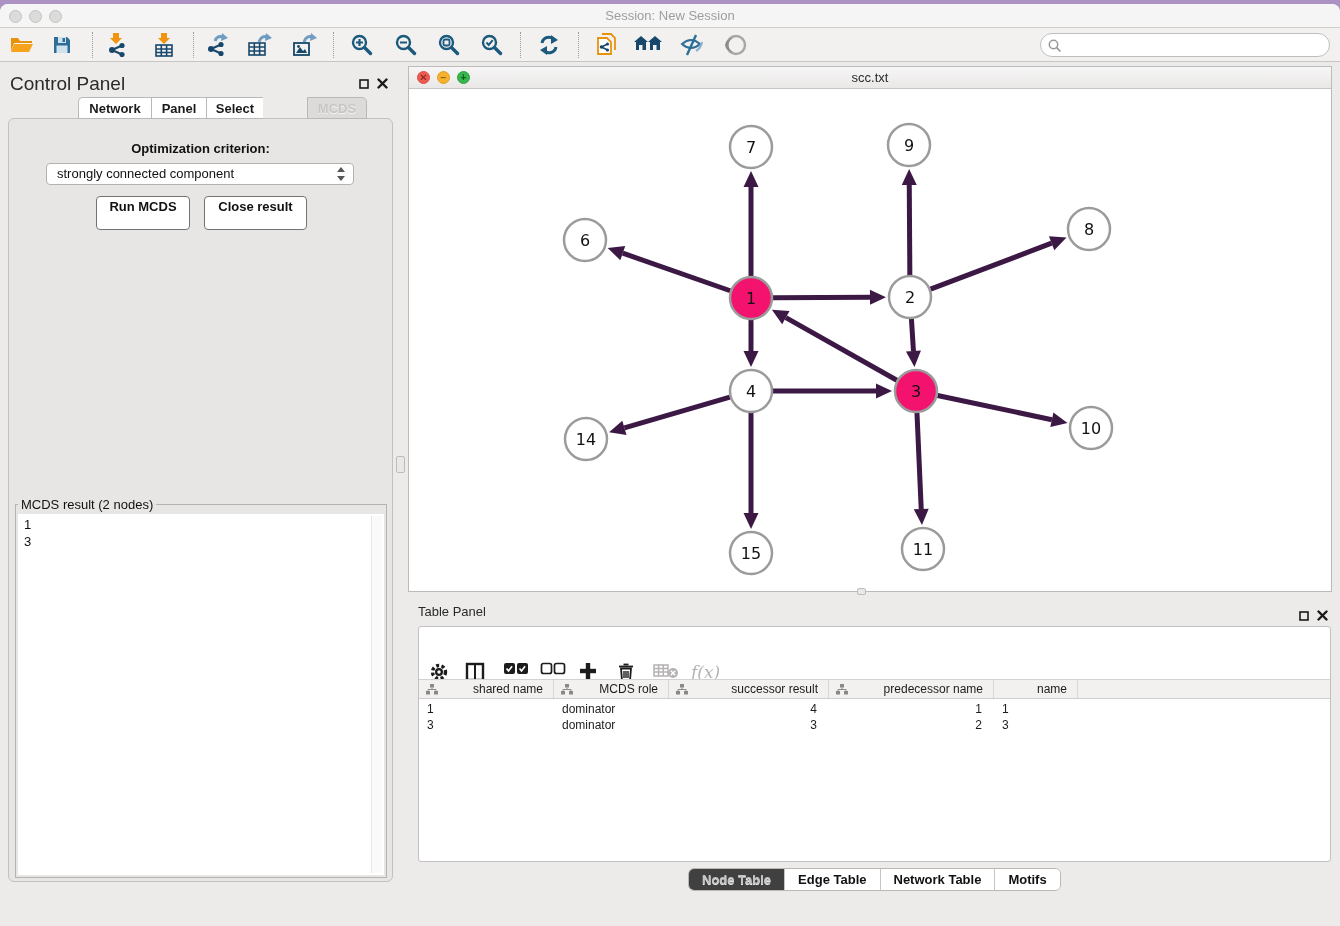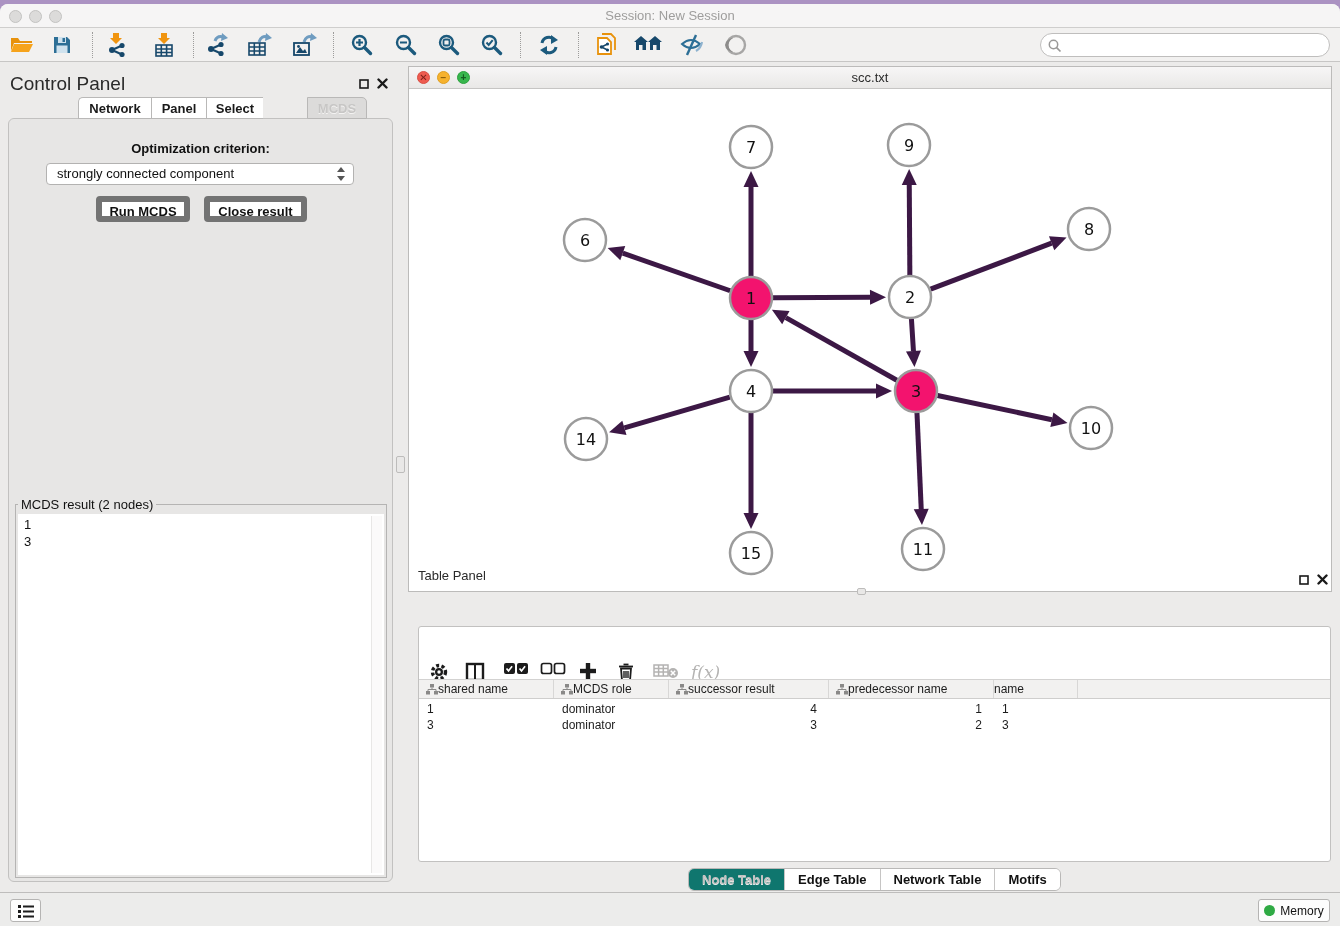--- a/index.html
+++ b/index.html
@@ -28,56 +28,56 @@
   .cp-tab { height:22px; border:1px solid #b9b8b7; border-right:none; background:#fff; font-size:13px; font-weight:bold; color:#1a1a1a; display:flex; align-items:center; justify-content:center; }
   .cp-tab:first-child { border-radius:5px 0 0 0; }
   .cp-tab:last-child { border-right:1px solid #b9b8b7; border-radius:0 5px 0 0;margin-left:44px; }
   .cp-tab.disabled-look { background:#dcdbda; color:#c7c6c5; text-shadow:0 1px 0 #f4f3f2; }
   .cp-body { position:absolute; left:8px; top:114px; width:385px; height:764px; background:#e7e6e5; border:1px solid #c2c1c0; border-radius:6px; }
   .opt-label { position:absolute; left:0; width:100%; top:22px; text-align:center; font-size:13px; font-weight:600; color:#111; }
   .dropdown { position:absolute; left:37px; top:44px; width:308px; height:22px; background:#fff; border:1px solid #b3b2b1; border-radius:4px; font-size:13px; color:#111; line-height:20px; padding-left:10px; }
   .dd-stepper { position:absolute; right:6px; top:3px; width:12px; height:14px; }
   .dd-stepper .up { position:absolute; top:0; left:2px; width:0; height:0; border-left:4px solid transparent; border-right:4px solid transparent; border-bottom:5px solid #555; }
   .dd-stepper .dn { position:absolute; bottom:0; left:2px; width:0; height:0; border-left:4px solid transparent; border-right:4px solid transparent; border-top:5px solid #555; }
-  .btn { position:absolute; top:77px; height:26px; background:#fff; border:6px solid #737373; border-radius:4px; font-size:13px; font-weight:600; color:#111; text-align:center; line-height:20px; }
+  .btn { position:absolute; top:77px; height:34px; background:#fff; border:1px solid #737373; border-radius:4px; font-size:13px; font-weight:600; color:#111; text-align:center; line-height:20px; }
   .mcds-fieldset { position:absolute; left:6px; top:378px; width:372px; height:381px; border:1px solid #b5b4b3; }
   .mcds-fieldset legend { font-size:13px; color:#111; padding:0 3px; margin-left:2px; }
   .mcds-result { position:absolute; left:2px; top:2px; right:2px; bottom:2px; background:#fff; font-size:13px; color:#111; line-height:17px; padding:2px 6px; }
   .mcds-scroll { position:absolute; right:2px; top:2px; bottom:2px; width:11px; background:#fbfafa; border-left:1px solid #e8e7e6; }
   .vsplit-grip { position:absolute; left:396px; top:452px; width:9px; height:17px; background:#e9e8e7; border:1px solid #bdbcbb; border-radius:2px; }
 
   
   .netwin { position:absolute; left:408px; top:62px; width:924px; height:526px; background:#fff; border:1px solid #bcbbba; }
   .net-titlebar { position:absolute; left:0; top:0; width:100%; height:22px; background:linear-gradient(#f7f6f6,#e9e8e7); border-bottom:1px solid #c6c5c4; }
   .net-title { position:absolute; left:0; right:0; top:3px; text-align:center; font-size:13px; color:#2b2b2b; }
   .light { position:absolute; top:4px; width:13px; height:13px; border-radius:50%; font-size:10px; font-weight:bold; text-align:center; line-height:12px; }
   .light.red { background:#ee5b50; border:1px solid #d94f45; color:#7c201a; }
   .light.yellow { background:#f6b22e; border:1px solid #e09f21; color:#8a5f0c; }
   .light.green { background:#37b64d; border:1px solid #2da23f; color:#145c20; }
   #graph-svg { position:absolute; left:0; top:22px; }
   .hsplit-grip { position:absolute; left:448px; bottom:-4px; width:9px; height:7px; background:#e9e8e7; border:1px solid #bdbcbb; border-radius:2px; }
 
   
-  .tp-header { position:absolute; left:408px; top:560px; width:932px; height:24px; }
+  .tp-header { position:absolute; left:408px; top:596px; width:932px; height:24px; }
   .tp-title { position:absolute; left:10px; top:4px; font-size:13px; color:#2a2a2a; }
   .tp-box { position:absolute; left:418px; top:622px; width:913px; height:236px; background:#fff; border:1px solid #c2c1c0; border-radius:3px; }
   .tp-toolbar { position:absolute; left:0; top:0; width:100%; height:44px;margin-top:23px; }
   .tp-icon { position:absolute; top:12px; display:flex; align-items:center; justify-content:center; }
   .fx { font-family:"DejaVu Serif",serif; font-style:italic; font-size:17px; color:#b4b3b2; }
   .tp-headrow { position:absolute; left:0; top:52px; width:100%; height:20px; display:flex; background:#f2f1f0; border-top:1px solid #d3d2d1; border-bottom:1px solid #cfcecd; }
   .th { height:100%; border-right:1px solid #d8d7d6; display:flex; align-items:center; font-size:12px; color:#1c1c1c; position:relative; }
   .th svg { margin-left:7px; }
-  .th span { flex:1; text-align:left; padding-right:10px; }
+  .th span { flex:1; text-align:right; padding-right:10px; }
   .trow { position:absolute; left:0; width:100%; height:16px; display:flex; font-size:12px; color:#1c1c1c; }
   .td { height:16px; line-height:16px; }
   .td.l { padding-left:8px; } .td.r { text-align:right; padding-right:12px; }
   .tp-tabs { position:absolute; left:688px; top:864px; height:23px; display:flex; border:1px solid #b9b8b7; border-radius:6px; overflow:hidden; background:#fff; }
   .tp-tab { height:100%; display:flex; align-items:center; justify-content:center; font-size:13px; font-weight:600; color:#111; border-right:1px solid #c6c5c4; padding:0 13px; background:#fff; }
   .tp-tab:last-child { border-right:none; }
-  .tp-tab.disabled-look { background:#0f766e; color:#c3c2c1; text-shadow:0 1px 0 #f1f0ef; }
+  .tp-tab.disabled-look { background:#404040; color:#c3c2c1; text-shadow:0 1px 0 #f1f0ef; }
 
   
   .statusbar { position:absolute; left:0; bottom:0; width:100%; height:34px; background:#ececeb; border-top:1px solid #bebdbc; }
   .sb-btn { position:absolute; top:6px; height:23px; background:#fdfdfd; border:1px solid #b5b4b3; border-radius:3px; display:flex; align-items:center; justify-content:center; }
   .mem-dot { width:11px; height:11px; border-radius:50%; background:#2faa44; margin-right:5px; }
   .mem-label { font-size:12px; color:#111; }
 </style>
 </head>
 <body>
 
@@ -476,30 +476,14 @@
     </div>
   </div>
 
   <div class="tp-tabs">
     <div class="tp-tab disabled-look">Node Table</div>
     <div class="tp-tab">Edge Table</div>
     <div class="tp-tab">Network Table</div>
     <div class="tp-tab">Motifs</div>
   </div>
 
-  <div class="statusbar">
-    <div class="sb-btn" style="left:10px; width:31px">
-      <svg width="16" height="14">
-          <rect x="0" y="1" width="3" height="3" fill="#1c1c1c"></rect>
-          <rect x="0" y="6" width="3" height="3" fill="#1c1c1c"></rect>
-          <rect x="0" y="11" width="3" height="3" fill="#1c1c1c"></rect>
-          <rect x="5" y="1.5" width="11" height="2" fill="#1c1c1c"></rect>
-          <rect x="5" y="6.5" width="11" height="2" fill="#1c1c1c"></rect>
-          <rect x="5" y="11.5" width="11" height="2" fill="#1c1c1c"></rect>
-        </svg>
-    </div>
-    <div class="sb-btn" style="right:10px; width:72px">
-      <span class="mem-dot"></span>
-      <span class="mem-label">Memory</span>
-    </div>
-  </div>
 
 </div>
 
 </body></html>

